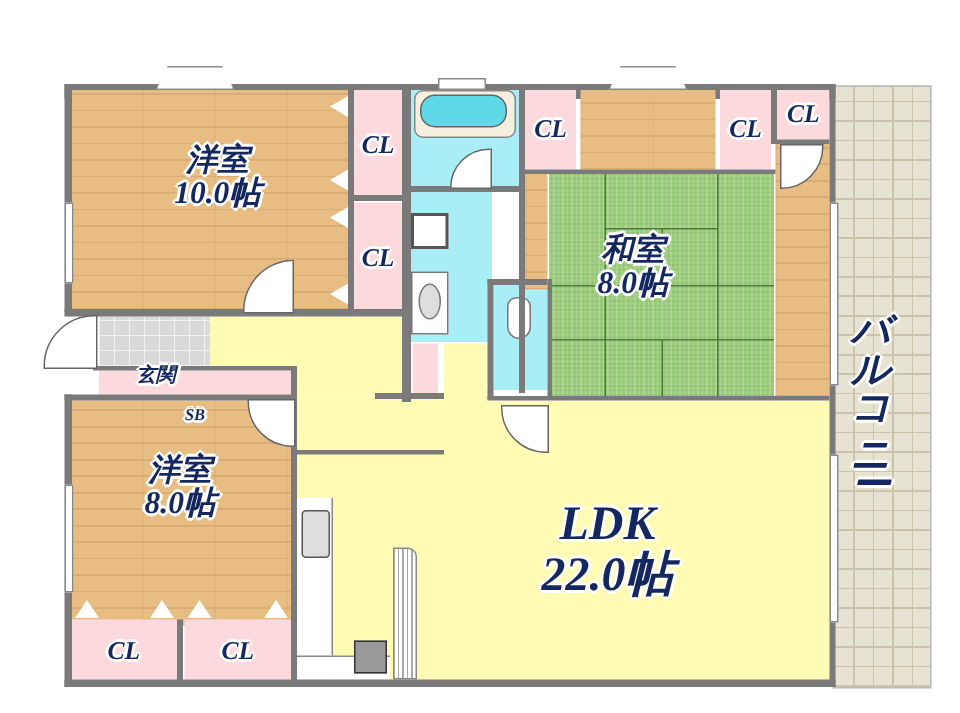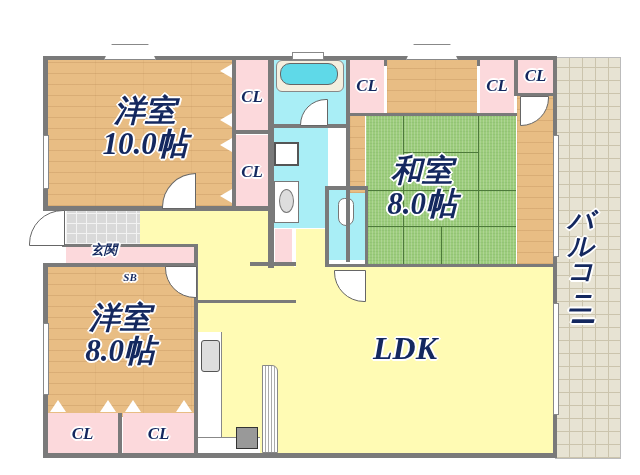--- a/index.html
+++ b/index.html
@@ -8,21 +8,21 @@
   .wood{background-color:#e8bd84;background-image:repeating-linear-gradient(0deg,rgba(150,100,50,.18) 0 1px,transparent 1px 11px),repeating-linear-gradient(90deg,rgba(150,100,50,.08) 0 1px,transparent 1px 48px);}
   .tatami{background-color:#9ccc7c;background-image:repeating-linear-gradient(90deg,rgba(255,255,255,.18) 0 1px,transparent 1px 3px),repeating-linear-gradient(0deg,rgba(80,140,60,.12) 0 1px,transparent 1px 3px);}
   .pink{background:#fcd9dc;}
   .aqua{background:#a9eef6;}
   .yellow{background:#fffbb4;}
   .tile{background-color:#e7e3d3;background-image:repeating-linear-gradient(0deg,#cbc4ad 0 1px,transparent 1px 13px),repeating-linear-gradient(90deg,#cbc4ad 0 1px,transparent 1px 13px);}
   .entry{background-color:#d9d9d9;background-image:repeating-linear-gradient(0deg,#f2f2f2 0 1px,transparent 1px 10px),repeating-linear-gradient(90deg,#f2f2f2 0 1px,transparent 1px 10px);}
   .wall{background:#7a7a7a;}
   .label{position:absolute;color:#14285f;font-style:italic;font-weight:bold;text-align:center;line-height:1.05;
     text-shadow:2px 0 0 #fff,-2px 0 0 #fff,0 2px 0 #fff,0 -2px 0 #fff,1px 1px 0 #fff,-1px -1px 0 #fff,1px -1px 0 #fff,-1px 1px 0 #fff;}
-  .big{font-size:31px;}
+  .big{font-size:21px;}
   .cl{font-size:17px;}
   .small{font-size:13px;margin-top:24px;}
   .door{position:absolute;border:1px solid #666;background:#fff;}
   .tri{position:absolute;width:0;height:0;}
   .win{position:absolute;background:#fff;border:1px solid #888;}
 </style>
 </head>
 <body>
 
 <div class="abs" style="left:0;top:0;width:640px;height:475px;">
@@ -139,20 +139,21 @@
   <div class="label big" style="left:55px;top:302px;width:130px;">
     <div>洋室</div>
     <div>8.0帖</div>
   </div>
   <div class="label big" style="left:367px;top:155px;width:110px;">
     <div>和室</div>
     <div>8.0帖</div>
   </div>
   <div class="label big" style="left:330px;top:332px;width:150px;font-size:32px;">
     <div>LDK</div>
+    <div>22.0帖</div>
   </div>
 
   <div class="label small" style="left:80px;top:219px;width:48px;">玄関</div>
   <div class="label small" style="left:110px;top:248px;width:40px;font-size:11px;">SB</div>
 
   <div class="label" style="left:568px;top:190px;width:26px;font-size:26px;writing-mode:vertical-rl;">バルコニー</div>
 
   <div class="label cl" style="left:236px;top:88px;width:32px;">CL</div>
   <div class="label cl" style="left:236px;top:163px;width:32px;">CL</div>
   <div class="label cl" style="left:350px;top:77px;width:34px;">CL</div>

